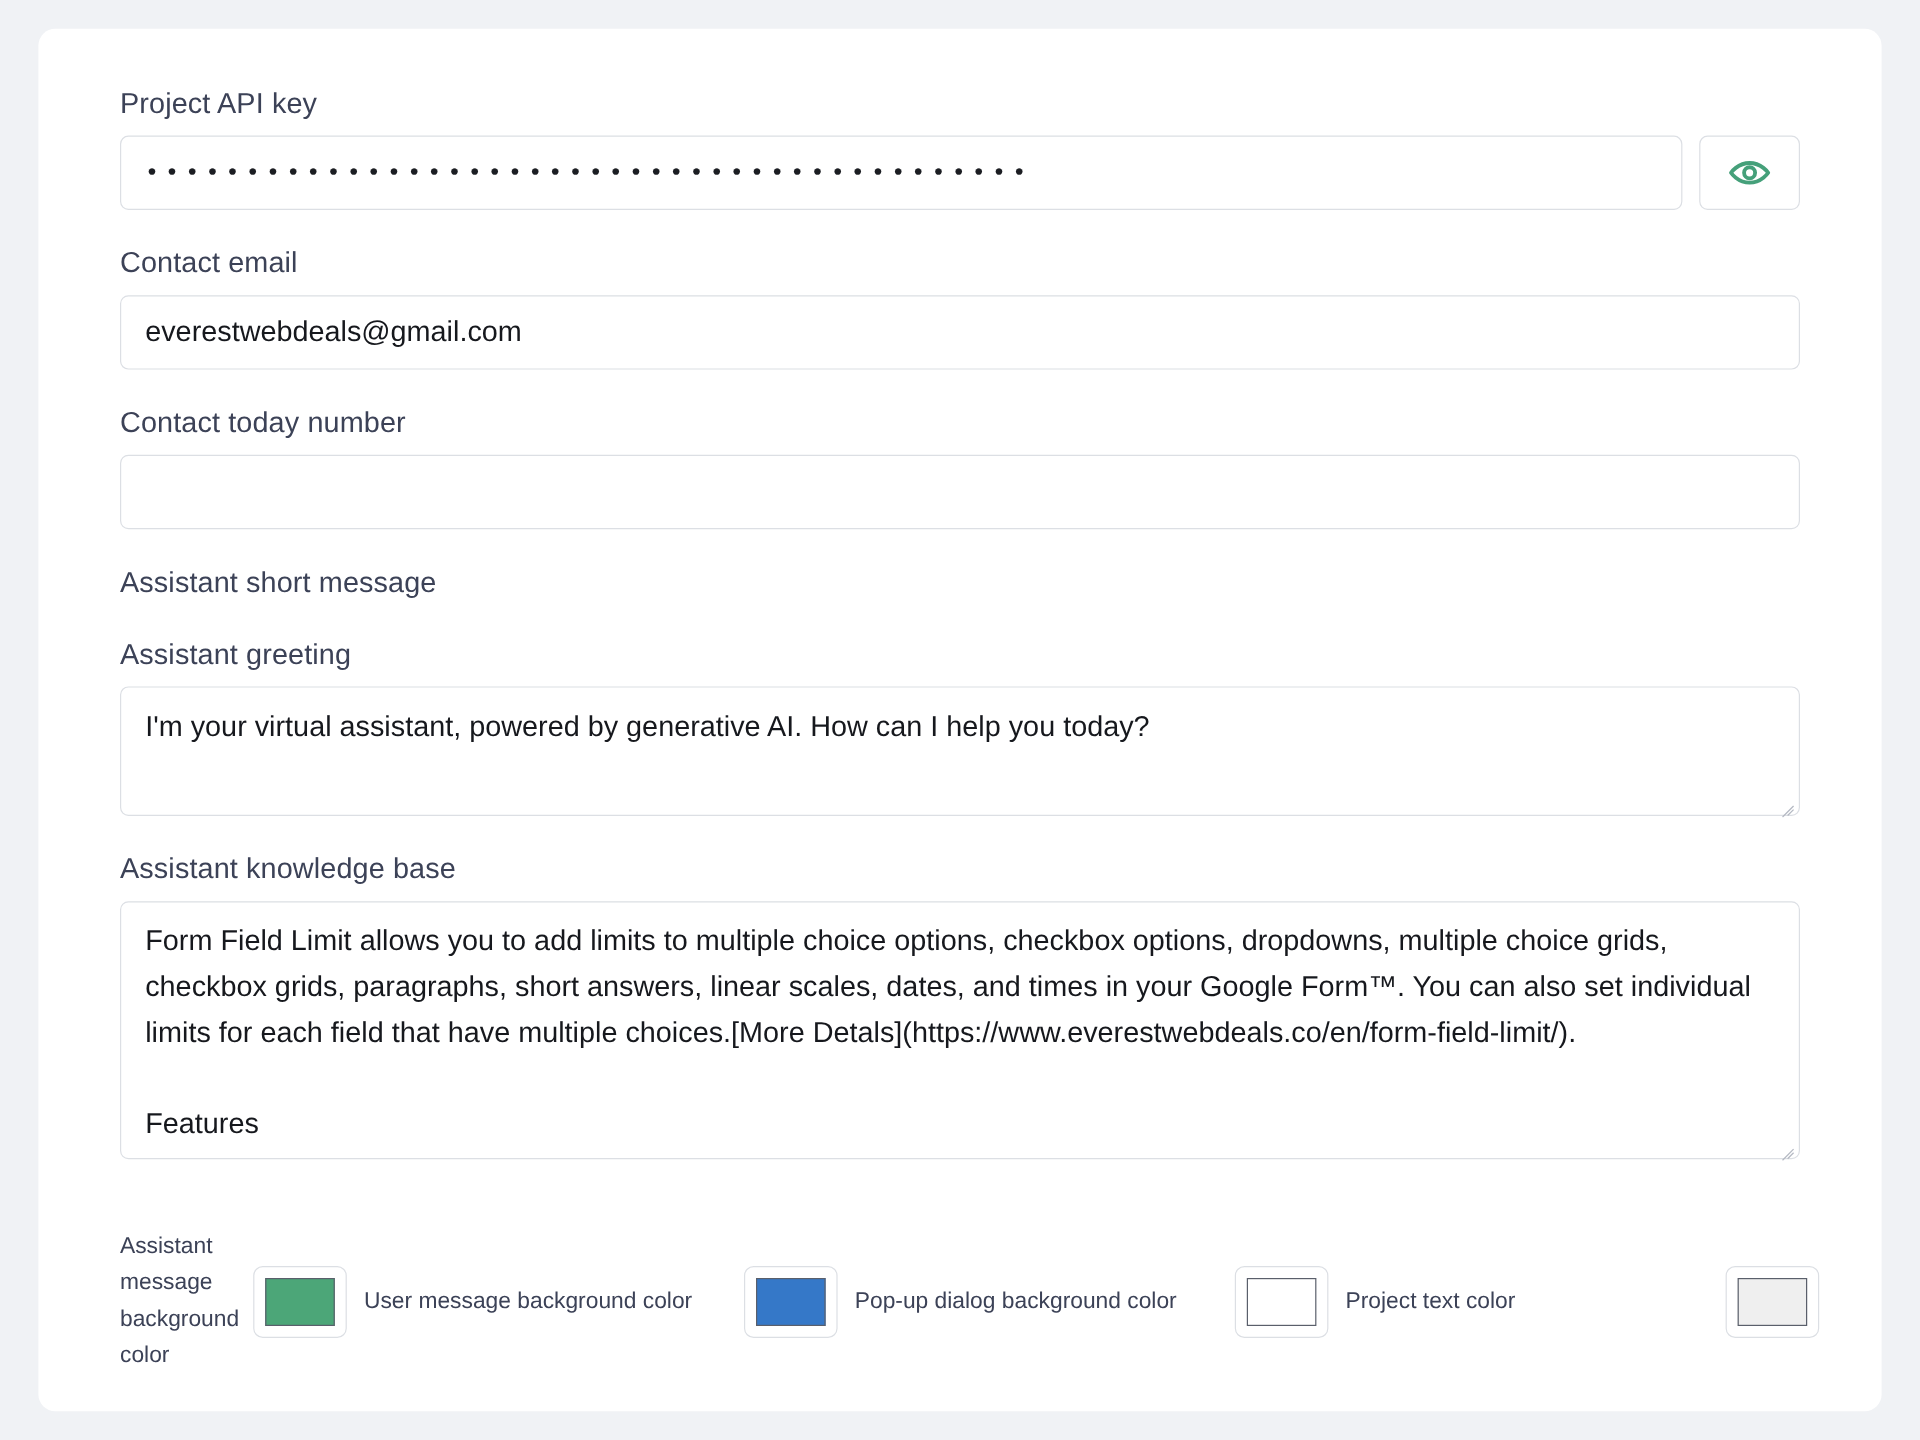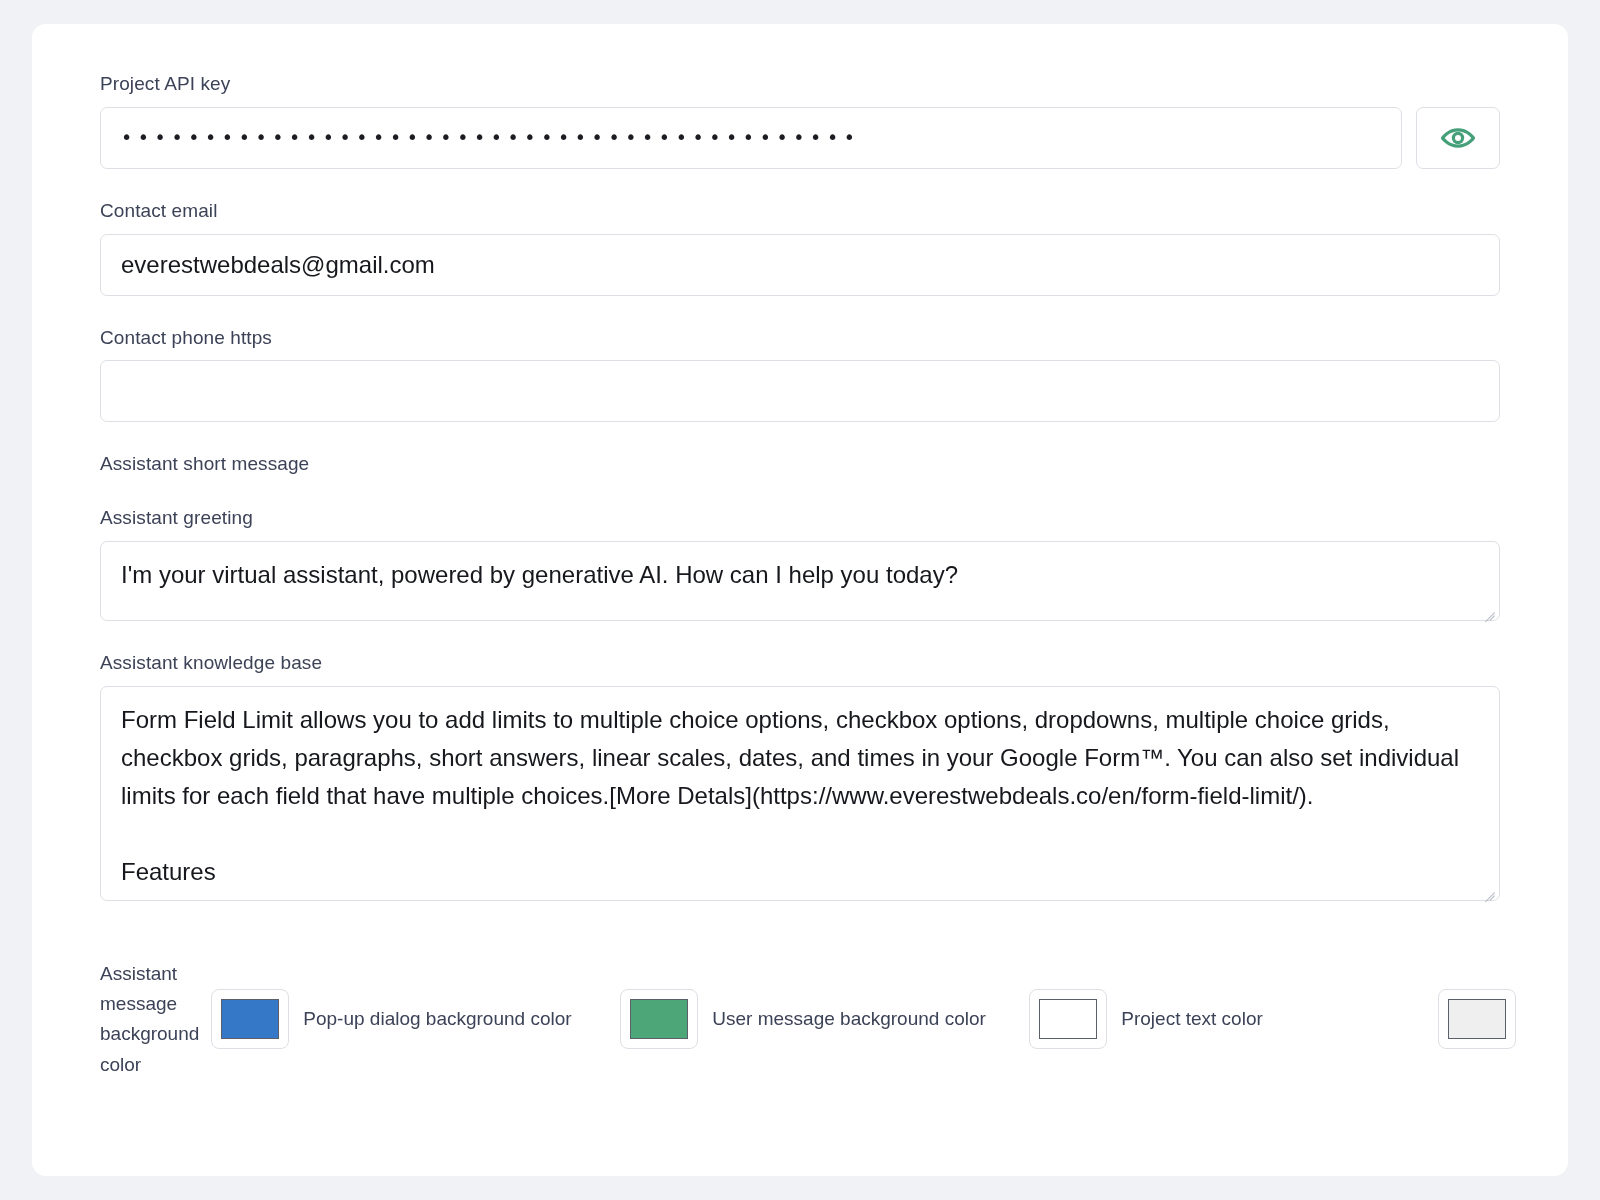--- a/index.html
+++ b/index.html
@@ -18,21 +18,21 @@
     width: 1536px;
     height: 1152px;
     background: #ffffff;
     border-radius: 14px;
     overflow: hidden;
   }
   .form-body {
     padding: 48px 68px 0 68px;
   }
   .field-label {
-    font-size: 19px;
+    font-size: 24px;
     color: #3c4257;
     letter-spacing: 0.1px;
     margin-bottom: 11px;
     line-height: 1.25;
   }
   .field-block { margin-bottom: 30px; }
 
   .input-row {
     display: flex;
     align-items: stretch;
@@ -82,21 +82,21 @@
     font-family: "Liberation Sans", sans-serif;
     font-size: 24px;
     line-height: 38px;
     color: #16181d;
     padding: 14px 20px;
     outline: none;
     overflow: hidden;
     white-space: pre-wrap;
     word-break: normal;
   }
-  .ta-greeting { height: 80px; }
+  .ta-greeting { height: 108px; }
   .ta-kb { height: 215px; }
   .resize-grip {
     position: absolute;
     right: 5px;
     bottom: 5px;
     width: 14px;
     height: 14px;
     cursor: nwse-resize;
   }
   .resize-grip::before,
@@ -177,21 +177,21 @@
         </div>
       </div>
     </div>
 
     <div class="field-block">
       <div class="field-label">Contact email</div>
       <div class="text-input" placeholder="">everestwebdeals@gmail.com</div>
     </div>
 
     <div class="field-block">
-      <div class="field-label">Contact phone https</div>
+      <div class="field-label">Contact today number</div>
       <div class="text-input" placeholder=""></div>
     </div>
 
     <div class="field-block">
       <div class="field-label">Assistant short message</div>
     </div>
 
     <div class="field-block">
       <div class="field-label">Assistant greeting</div>
       <div class="ta-wrap">
@@ -211,30 +211,30 @@
     </div>
 
   </div>
 
   <div class="colors-row">
 
     <div class="color-caption cap-first">Assistant message background color</div>
 
     <div class="color-group">
       <div class="swatch-btn">
+        <span class="swatch" style="background: rgb(76, 166, 120);"></span>
+      </div>
+      <div class="color-caption cap-mid">User message background color</div>
+    </div>
+
+    <div class="color-group">
+      <div class="swatch-btn">
         <span class="swatch" style="background: rgb(53, 120, 200);"></span>
       </div>
       <div class="color-caption cap-mid">Pop-up dialog background color</div>
-    </div>
-
-    <div class="color-group">
-      <div class="swatch-btn">
-        <span class="swatch" style="background: rgb(76, 166, 120);"></span>
-      </div>
-      <div class="color-caption cap-mid">User message background color</div>
     </div>
 
     <div class="color-group">
       <div class="swatch-btn">
         <span class="swatch" style="background: rgb(255, 255, 255);"></span>
       </div>
       <div class="color-caption cap-mid">Project text color</div>
     </div>
 
     <div class="color-group">

